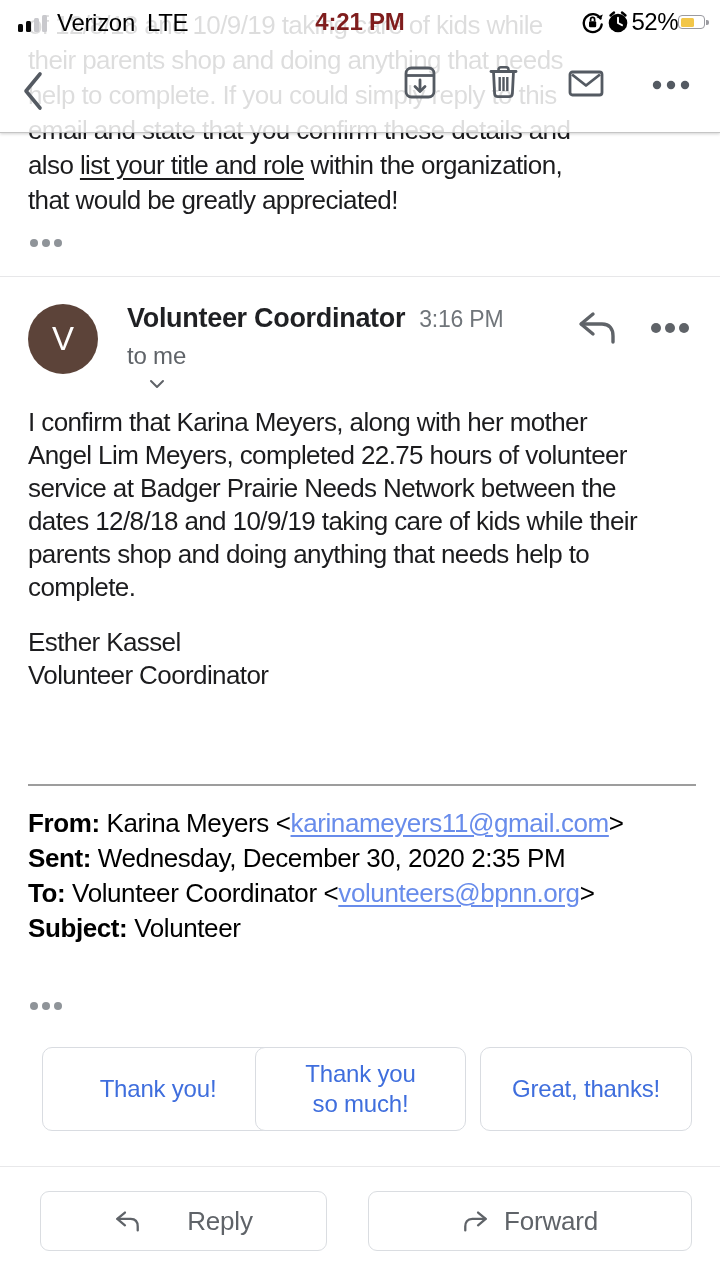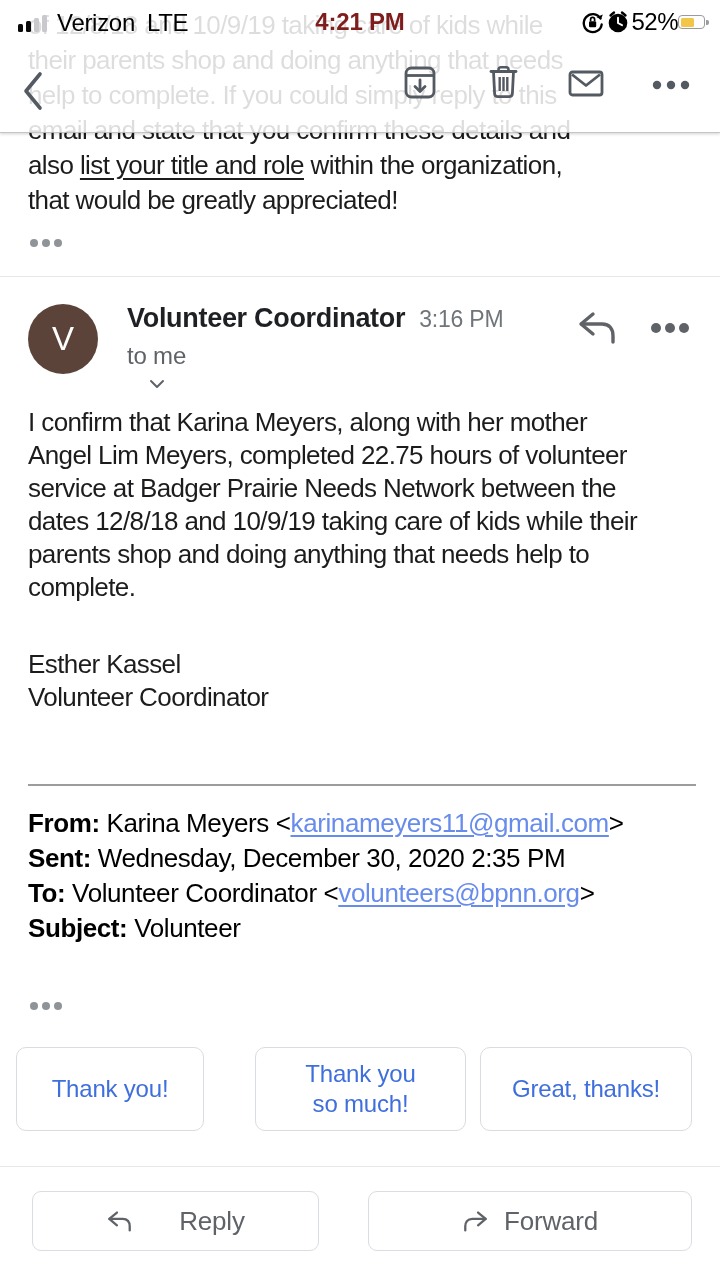--- a/index.html
+++ b/index.html
@@ -56,43 +56,43 @@
   .sender-row { position:absolute; left:127px; top:303px; display:flex; align-items:baseline; gap:14px; }
   .sender-name { font-size:27px; font-weight:700; color:#1f2023; letter-spacing:-0.3px; white-space:nowrap; }
   .msg-time { font-size:23px; color:#70757a; letter-spacing:-0.2px; }
   .to-row { position:absolute; left:127px; top:342px; display:flex; align-items:center; gap:9px;
             background:none; border:none; cursor:pointer;flex-direction:column; }
   .to-label { font-size:24px; color:#5f6368; letter-spacing:-0.2px; }
   .hdr-action { position:absolute; background:none; border:none; padding:0; cursor:pointer; line-height:0; }
   
   .body-text { position:absolute; left:28px; top:406px; font-size:26px; line-height:33px;
                letter-spacing:-0.6px; color:#1c1c1e; white-space:nowrap; }
-  .signature { position:absolute; left:28px; top:648px; font-size:26px; line-height:33px;
+  .signature { position:absolute; left:28px; top:626px; font-size:26px; line-height:33px;
                letter-spacing:-0.6px; color:#1c1c1e; white-space:nowrap; }
   
   .quoted { position:absolute; left:28px; top:806px; font-size:26px; line-height:35px;
             letter-spacing:-0.4px; color:#000; white-space:nowrap; }
   .quoted b { font-weight:700; }
   .quoted a { color:#688ceb; text-decoration:underline; text-underline-offset:3px; cursor:pointer; }
   
   .chip { position:absolute; top:1047px; height:84px; background:#fff; border:1.5px solid #d9dce1;
           border-radius:10px; display:flex; flex-direction:column; align-items:center; justify-content:center;
           font-size:24px; line-height:30px; color:#3f6edd; cursor:pointer;
           font-family:"Liberation Sans","DejaVu Sans",sans-serif; letter-spacing:-0.2px; }
-  .chip1 { left:16px;  width:188px; }
+  .chip1 { left:42px;  width:232px; }
   .chip2 { left:255px; width:211px; }
   .chip3 { left:480px; width:212px; }
   
   .bottom-bar { position:absolute; left:0; top:1166px; width:720px; height:114px; background:#fff;
                 border-top:1px solid #e8e8ea; }
   .bb-btn { position:absolute; top:24px; height:60px; background:#fff; border:1px solid #dadde1;
             border-radius:9px; display:flex; align-items:center; justify-content:center; gap:15px;
             font-size:26px; color:#5f6368; cursor:pointer;
             font-family:"Liberation Sans","DejaVu Sans",sans-serif; letter-spacing:-0.2px; }
-  .bb-reply { left:32px; width:287px;gap:46px; }
+  .bb-reply { left:40px; width:287px;gap:46px; }
   .bb-forward { left:368px; width:324px; }
   svg { display:block; }
 </style>
 </head>
 <body>
 
 <div class="screen">
 
   <div class="scrolled-text">
     <div>of 12/8/18 and 10/9/19 taking care of kids while</div>

